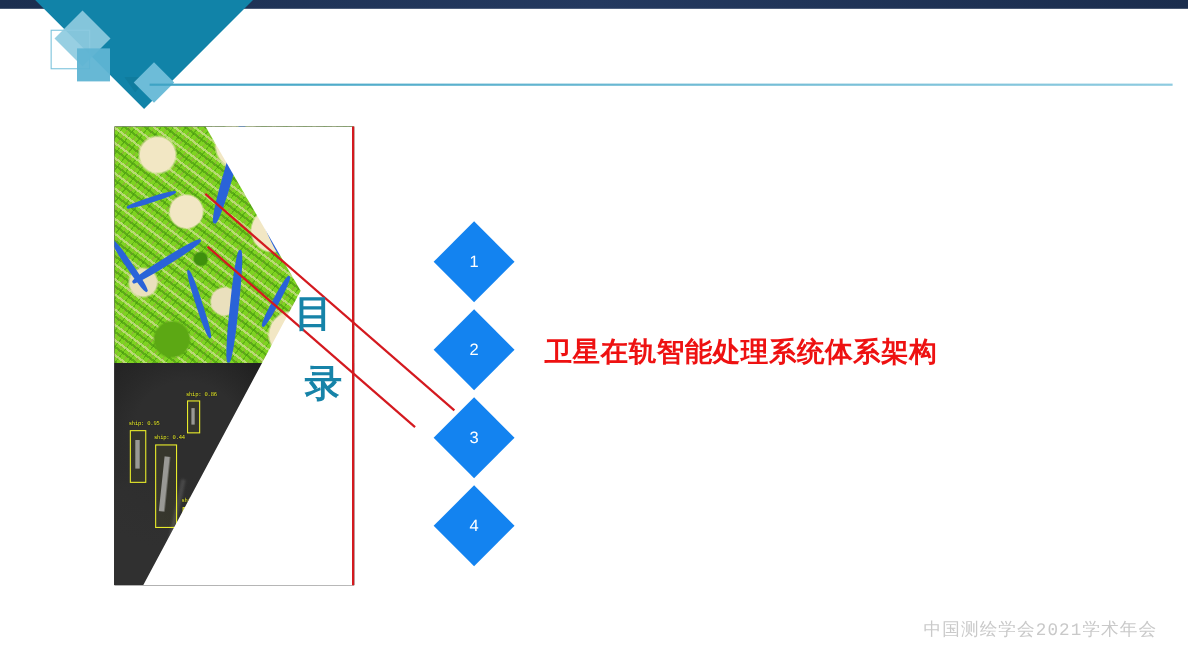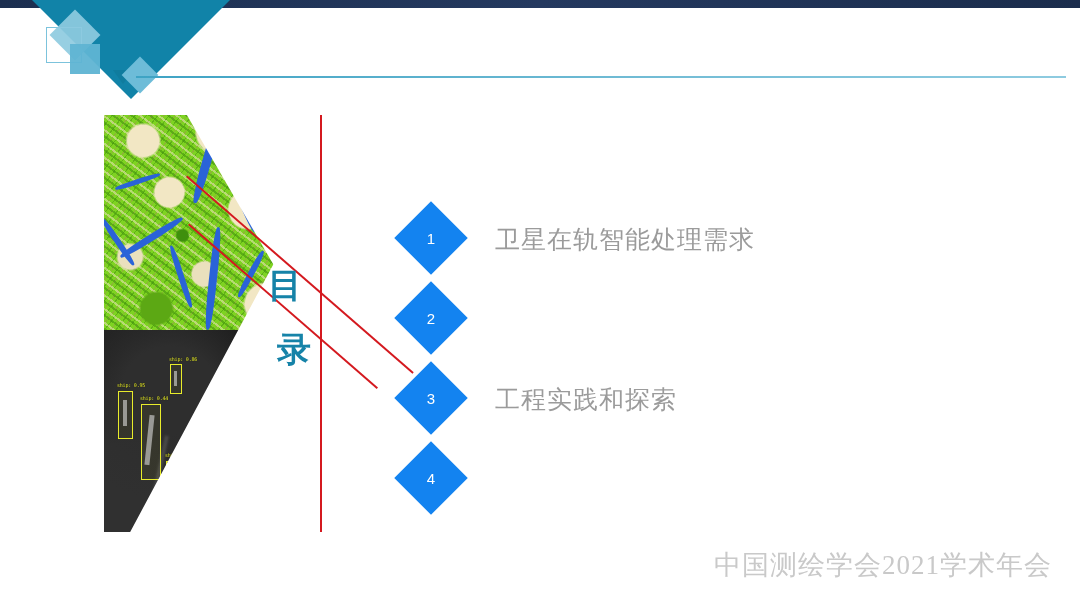--- a/index.html
+++ b/index.html
@@ -155,22 +155,22 @@
     position:absolute;left:90px;top:10px;height:48px;
     display:flex;align-items:center;
     font-size:25px;color:#9b9b9b;letter-spacing:1px;
     font-family:"DejaVu Sans","Liberation Sans",sans-serif;
   }
   .toc-row.active .toc-label{color:#ee1111;font-weight:700;letter-spacing:.5px;}
 
   
   .footer{
     position:absolute;right:28px;bottom:24px;
-    font-size:27px;color:#c9c9c9;letter-spacing:1px;
-    font-family:Liberation Serif, serif;
+    font-size:16px;color:#c9c9c9;letter-spacing:1px;
+    font-family:Liberation Mono, monospace;
   }
 </style>
 </head>
 <body>
 
 <div class="slide">
 
   <div class="top-band"></div>
   <div class="teal-diamond"></div>
   <div class="teal-diamond-tip"></div>
@@ -230,32 +230,31 @@
   <div class="mulu">
     <span class="m1">目</span>
     <span class="m2">录</span>
   </div>
 
   <div class="toc">
 
     <div class="toc-row">
       <div class="diamond"></div>
       <div class="diamond-num">1</div>
-      <div class="toc-label">卫星在轨智能处理需求</div>
     </div>
 
     <div class="toc-row active">
       <div class="diamond"></div>
       <div class="diamond-num">2</div>
+      <div class="toc-label">卫星在轨智能处理系统体系架构</div>
     </div>
 
     <div class="toc-row">
       <div class="diamond"></div>
       <div class="diamond-num">3</div>
-      <div class="toc-label">工程实践和探索</div>
     </div>
 
     <div class="toc-row">
       <div class="diamond"></div>
       <div class="diamond-num">4</div>
     </div>
 
   </div>
 
   <div class="footer">中国测绘学会2021学术年会</div>

